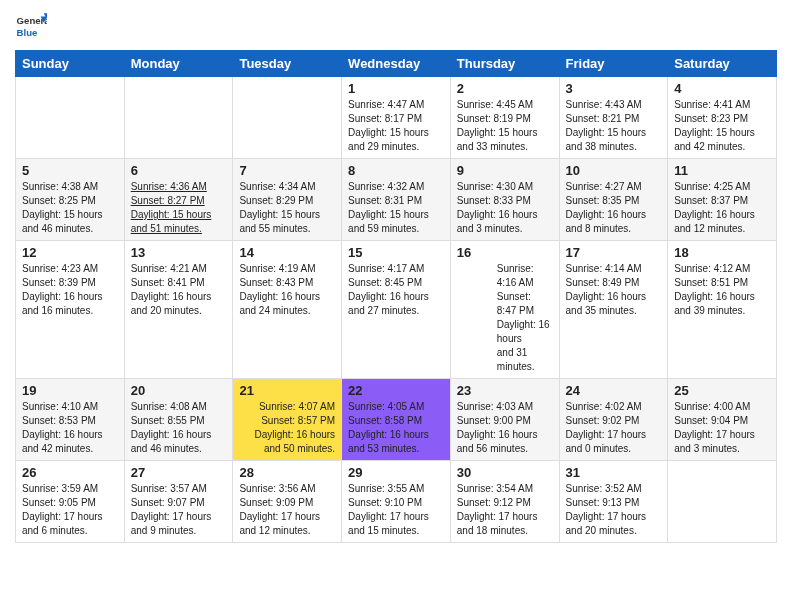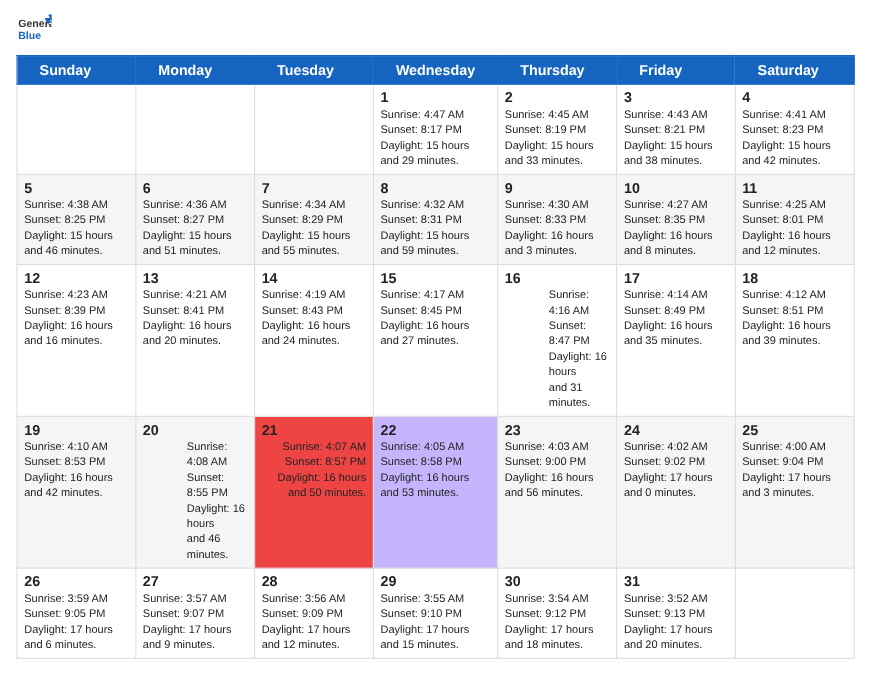--- a/index.html
+++ b/index.html
@@ -46,21 +46,21 @@
     }
     .calendar {
       width: 100%;
       border-collapse: collapse;
       border: 1px solid #ccc;
     }
     .calendar th {
       background: #1565c0;
       color: #fff;
       text-align: left;
-      padding: 5px 20px;
+      padding: 5px 6px;
       font-size: 13px;
       font-weight: bold;
       border: 1px solid #1565c0;
     }
     .calendar td {
       vertical-align: top;
       padding: 4px 6px;
       font-size: 10.5px;
       color: #222;
       border: 1px solid #ddd;
@@ -159,21 +159,21 @@
         <tr>
           <td style="background: rgb(245, 245, 245);">
             <span class="day-number">5</span>
             <div class="day-info" style="white-space: pre-line;">Sunrise: 4:38 AM
 Sunset: 8:25 PM
 Daylight: 15 hours
 and 46 minutes.</div>
           </td>
           <td style="background: rgb(245, 245, 245);">
             <span class="day-number">6</span>
-            <div class="day-info" style="white-space: pre-line;">Sunrise: 4:36 AM
+            <div class="day-info" style="white-space: pre-line; text-decoration: underline;">Sunrise: 4:36 AM
 Sunset: 8:27 PM
 Daylight: 15 hours
 and 51 minutes.</div>
           </td>
           <td style="background: rgb(245, 245, 245);">
             <span class="day-number">7</span>
             <div class="day-info" style="white-space: pre-line;">Sunrise: 4:34 AM
 Sunset: 8:29 PM
 Daylight: 15 hours
 and 55 minutes.</div>
@@ -195,21 +195,21 @@
           <td style="background: rgb(245, 245, 245);">
             <span class="day-number">10</span>
             <div class="day-info" style="white-space: pre-line;">Sunrise: 4:27 AM
 Sunset: 8:35 PM
 Daylight: 16 hours
 and 8 minutes.</div>
           </td>
           <td style="background: rgb(245, 245, 245);">
             <span class="day-number">11</span>
             <div class="day-info" style="white-space: pre-line;">Sunrise: 4:25 AM
-Sunset: 8:01 PM
+Sunset: 8:37 PM
 Daylight: 16 hours
 and 12 minutes.</div>
           </td>
         </tr>
         <tr>
           <td>
             <span class="day-number">12</span>
             <div class="day-info" style="white-space: pre-line;">Sunrise: 4:23 AM
 Sunset: 8:39 PM
 Daylight: 16 hours
@@ -261,33 +261,33 @@
         <tr>
           <td style="background: rgb(245, 245, 245);">
             <span class="day-number">19</span>
             <div class="day-info" style="white-space: pre-line;">Sunrise: 4:10 AM
 Sunset: 8:53 PM
 Daylight: 16 hours
 and 42 minutes.</div>
           </td>
           <td style="background: rgb(245, 245, 245);">
             <span class="day-number">20</span>
-            <div class="day-info" style="white-space: pre-line; margin-left: 40px;">Sunrise: 4:08 AM
+            <div class="day-info" style="white-space: pre-line;">Sunrise: 4:08 AM
 Sunset: 8:55 PM
 Daylight: 16 hours
 and 46 minutes.</div>
           </td>
-          <td style="background: #ef4444;">
+          <td style="background: #fde047;">
             <span class="day-number">21</span>
             <div class="day-info" style="white-space: pre-line; text-align: right;">Sunrise: 4:07 AM
 Sunset: 8:57 PM
 Daylight: 16 hours
 and 50 minutes.</div>
           </td>
-          <td style="background: #c4b5fd;">
+          <td style="background: #8b5cf6;">
             <span class="day-number">22</span>
             <div class="day-info" style="white-space: pre-line;">Sunrise: 4:05 AM
 Sunset: 8:58 PM
 Daylight: 16 hours
 and 53 minutes.</div>
           </td>
           <td style="background: rgb(245, 245, 245);">
             <span class="day-number">23</span>
             <div class="day-info" style="white-space: pre-line;">Sunrise: 4:03 AM
 Sunset: 9:00 PM

